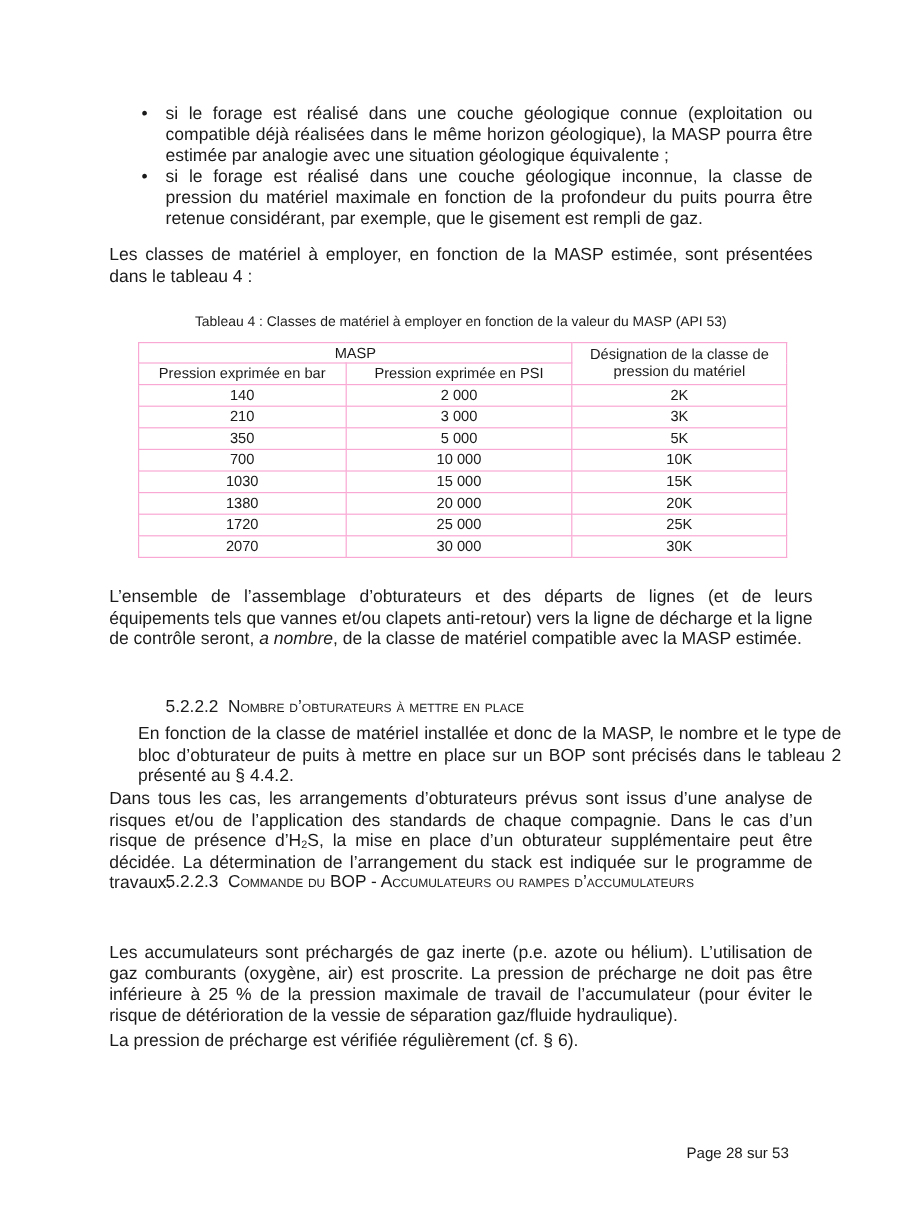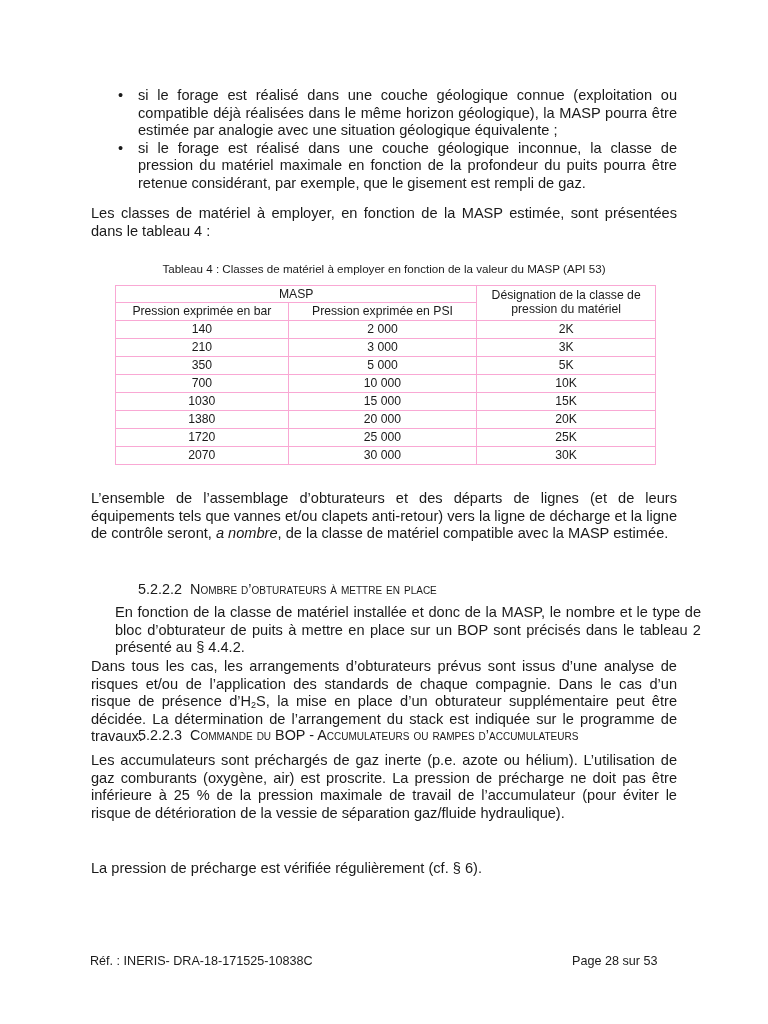--- a/index.html
+++ b/index.html
@@ -104,20 +104,19 @@
 
   <p class="block text" style="top: 604px; margin-left: 24px;">En fonction de la classe de matériel installée et donc de la MASP, le nombre et le type de bloc d’obturateur de puits à mettre en place sur un BOP sont précisés dans le tableau 2 présenté au § 4.4.2.</p>
 
   <p class="block text" style="top: 658px;"><span>Dans tous les cas, les arrangements d’obturateurs prévus sont issus d’une analyse de risques et/ou de l’application des standards de chaque compagnie. Dans le cas d’un risque de présence d’H</span><sub>2</sub><span>S, la mise en place d’un obturateur supplémentaire peut être décidée. La détermination de l’arrangement du stack est indiquée sur le programme de travaux.</span></p>
 
   <div class="heading" style="top: 727px;">
     <span>5.2.2.3</span>&nbsp;
     <span class="sc">Commande du BOP - Accumulateurs ou rampes d’accumulateurs</span>
   </div>
 
-  <p class="block text" style="top: 752px;">Les accumulateurs sont préchargés de gaz inerte (p.e. azote ou hélium). L’utilisation de gaz comburants (oxygène, air) est proscrite. La pression de précharge ne doit pas être inférieure à 25 % de la pression maximale de travail de l’accumulateur (pour éviter le risque de détérioration de la vessie de séparation gaz/fluide hydraulique).</p>
+  <p class="block text" style="top: 786px;">Les accumulateurs sont préchargés de gaz inerte (p.e. azote ou hélium). L’utilisation de gaz comburants (oxygène, air) est proscrite. La pression de précharge ne doit pas être inférieure à 25 % de la pression maximale de travail de l’accumulateur (pour éviter le risque de détérioration de la vessie de séparation gaz/fluide hydraulique).</p>
 
   <p class="block text" style="top: 860px;">La pression de précharge est vérifiée régulièrement (cf. § 6).</p>
 
-  <div class="footer" style="left: 90px;">Réf. : INERIS- DRA-18-171525-10838C</div>
   <div class="footer" style="left: 572px;">Page 28 sur 53</div>
 
 </div>
 
 </body></html>

